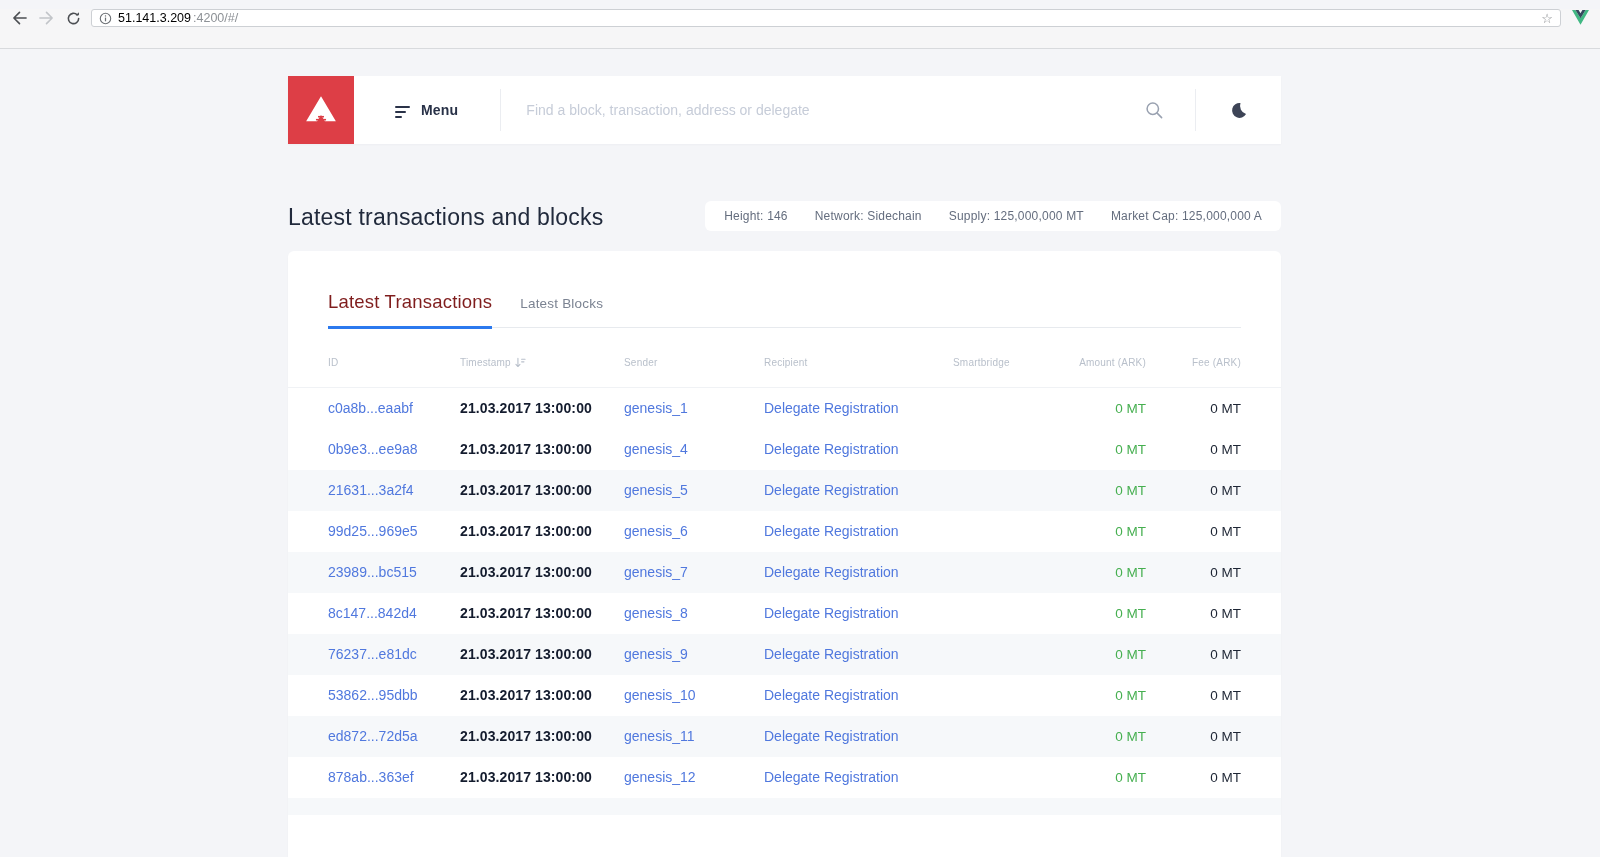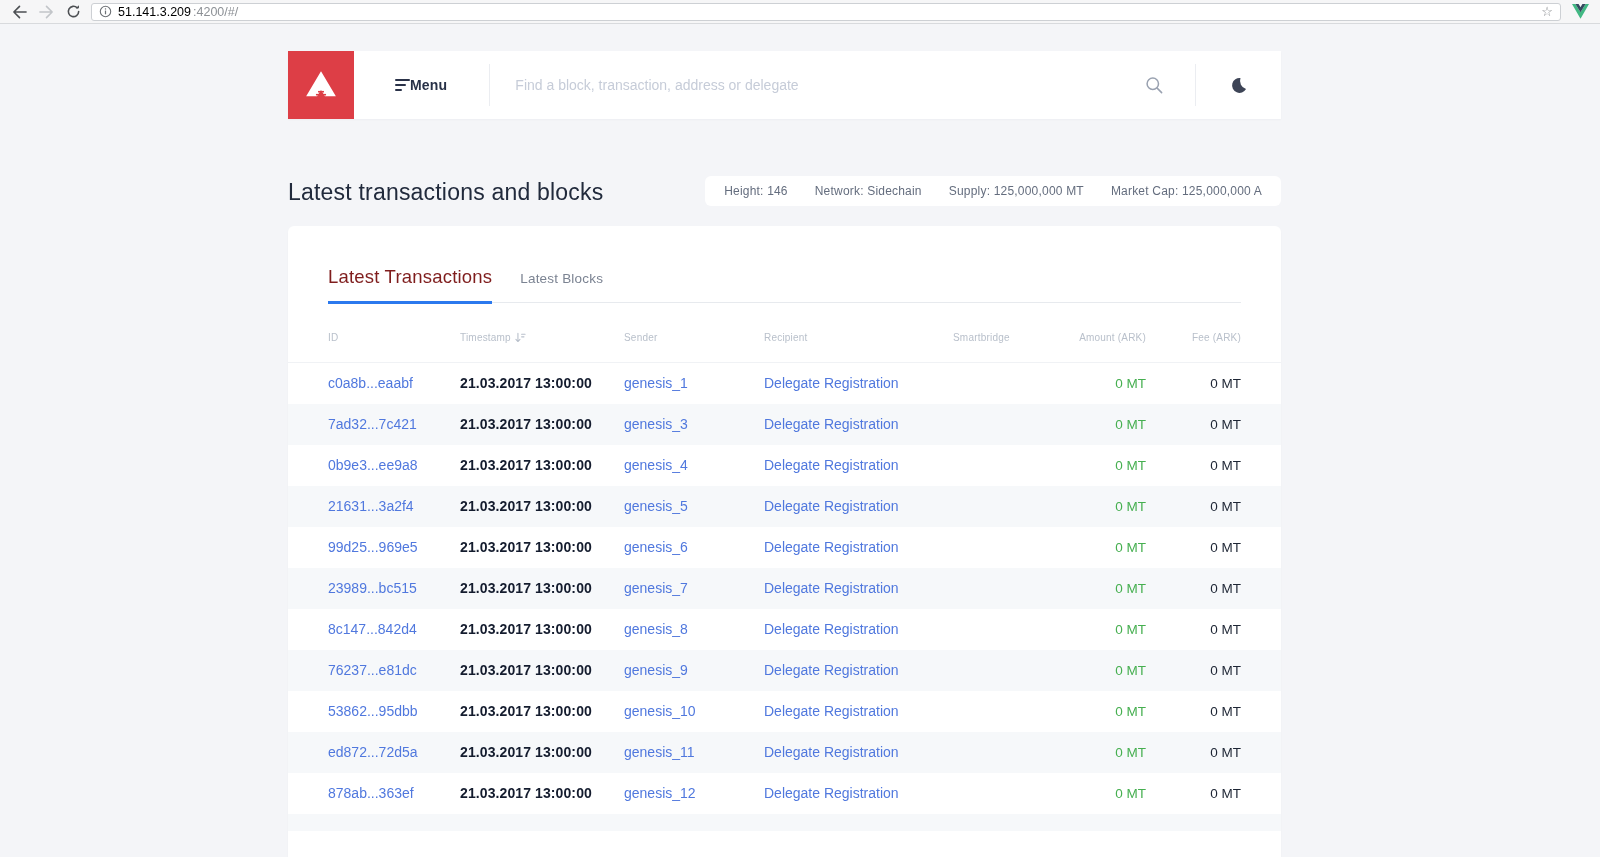--- a/index.html
+++ b/index.html
@@ -6,27 +6,27 @@
   html, body { width: 1600px; height: 857px; }
   body {
     font-family: "Liberation Sans", "DejaVu Sans", sans-serif;
     background: #f4f5f8;
     overflow: hidden;
     -webkit-font-smoothing: antialiased;
   }
 
   
   .chrome {
-    height: 24px;
+    height: 40px;
     background: #f6f6f7;
     border-bottom: 1px solid #d8dadd;
     display: flex;
-    align-items: center;
     padding: 0 10px;
     gap: 9px;
+    margin-top: 9px;
   }
   .nav-btn { display: flex; align-items: center; justify-content: center; width: 18px; height: 18px; cursor: pointer; }
   .url-bar {
     flex: 1;
     height: 18px;
     background: #ffffff;
     border: 1px solid #cdd0d4;
     border-radius: 3px;
     display: flex;
     align-items: center;
@@ -51,21 +51,21 @@
     align-items: center;
     box-shadow: 0 1px 2px rgba(30,40,60,.03);
   }
   .logo {
     width: 66px; height: 68px;
     background: #dd3e46;
     display: flex; align-items: center; justify-content: center;
     flex: none; cursor: pointer;
   }
   .menu-btn {
-    display: flex; align-items: center; 
+    display: flex; align-items: flex-end; gap: 11px;
     margin-left: 41px; cursor: pointer; flex: none;
   }
   .menu-icon { display: flex; flex-direction: column; gap: 3px; width: 15px; }
   .menu-icon span { height: 2px; background: #2a3248; border-radius: 1px; }
   .menu-icon span:nth-child(1) { width: 15px; }
   .menu-icon span:nth-child(2) { width: 11px; }
   .menu-icon span:nth-child(3) { width: 7px; }
   .menu-label { font-size: 14px; font-weight: 700; color: #283147; letter-spacing: .2px; }
   .v-divider { width: 1px; height: 42px; background: #ebedf1; flex: none; }
   .d1 { margin-left: 42px; }
@@ -303,29 +303,20 @@
       <tbody>
         <tr>
             <td><a class="lnk">c0a8b...eaabf</a></td>
             <td><span class="ts">21.03.2017 13:00:00</span></td>
             <td><a class="lnk">genesis_1</a></td>
             <td><a class="lnk">Delegate Registration</a></td>
             <td><span></span></td>
             <td class="num"><span class="amount">0 MT</span></td>
             <td class="num"><span class="fee">0 MT</span></td>
           </tr>
-          <tr class="alt">
-            <td><a class="lnk">7ad32...7c421</a></td>
-            <td><span class="ts">21.03.2017 13:00:00</span></td>
-            <td><a class="lnk">genesis_3</a></td>
-            <td><a class="lnk">Delegate Registration</a></td>
-            <td><span></span></td>
-            <td class="num"><span class="amount">0 MT</span></td>
-            <td class="num"><span class="fee">0 MT</span></td>
-          </tr>
           <tr>
             <td><a class="lnk">0b9e3...ee9a8</a></td>
             <td><span class="ts">21.03.2017 13:00:00</span></td>
             <td><a class="lnk">genesis_4</a></td>
             <td><a class="lnk">Delegate Registration</a></td>
             <td><span></span></td>
             <td class="num"><span class="amount">0 MT</span></td>
             <td class="num"><span class="fee">0 MT</span></td>
           </tr>
           <tr class="alt">

